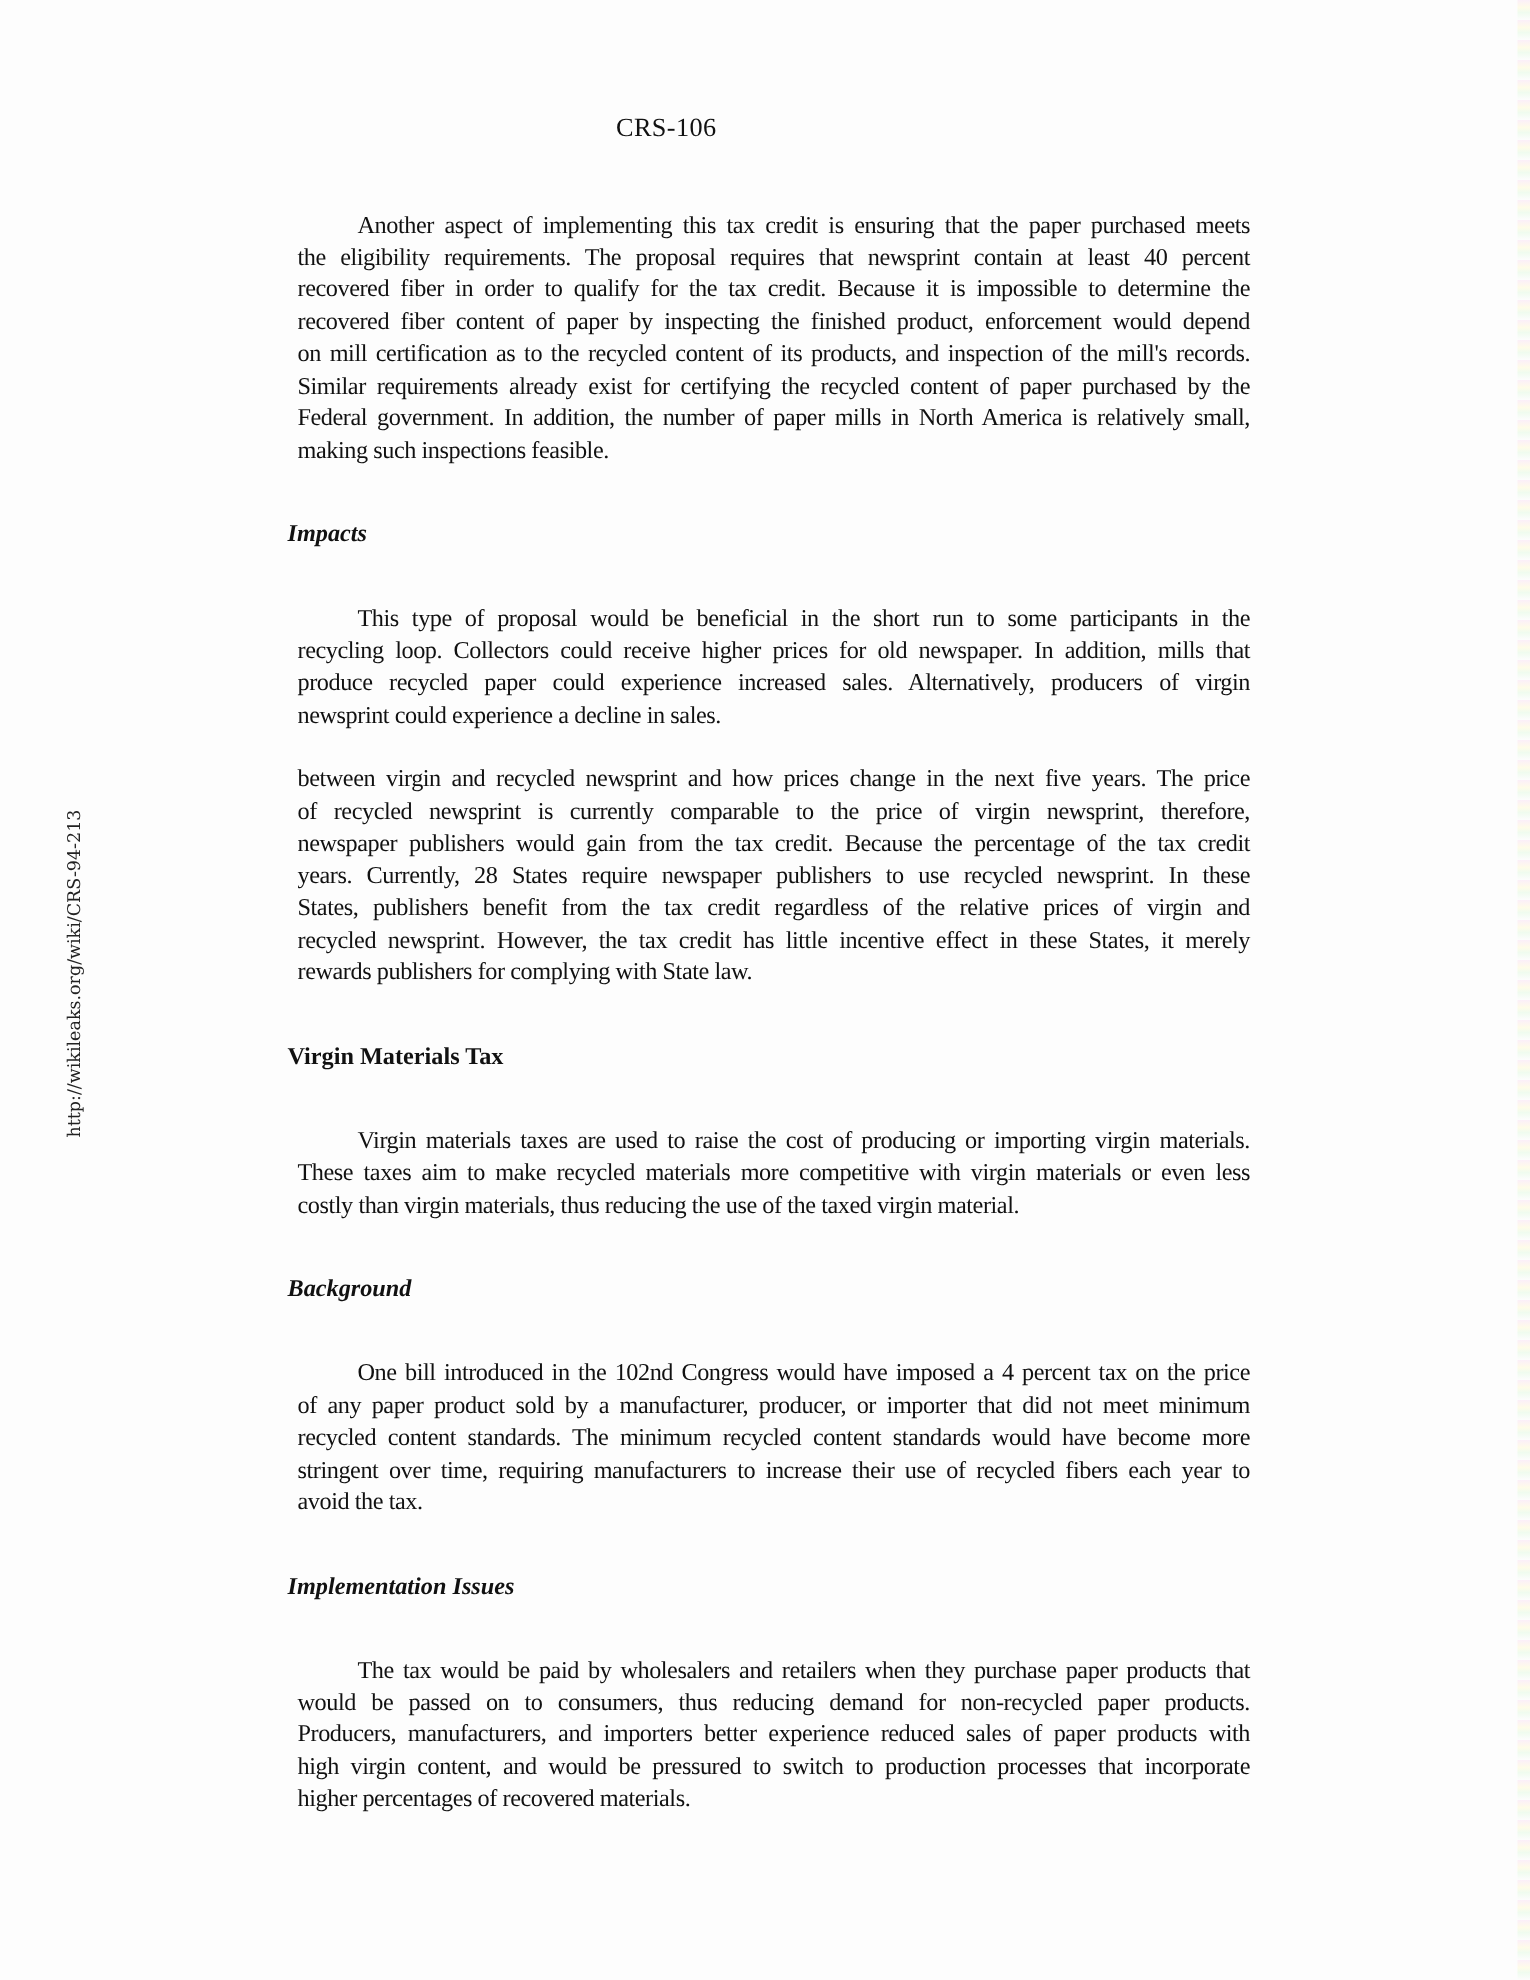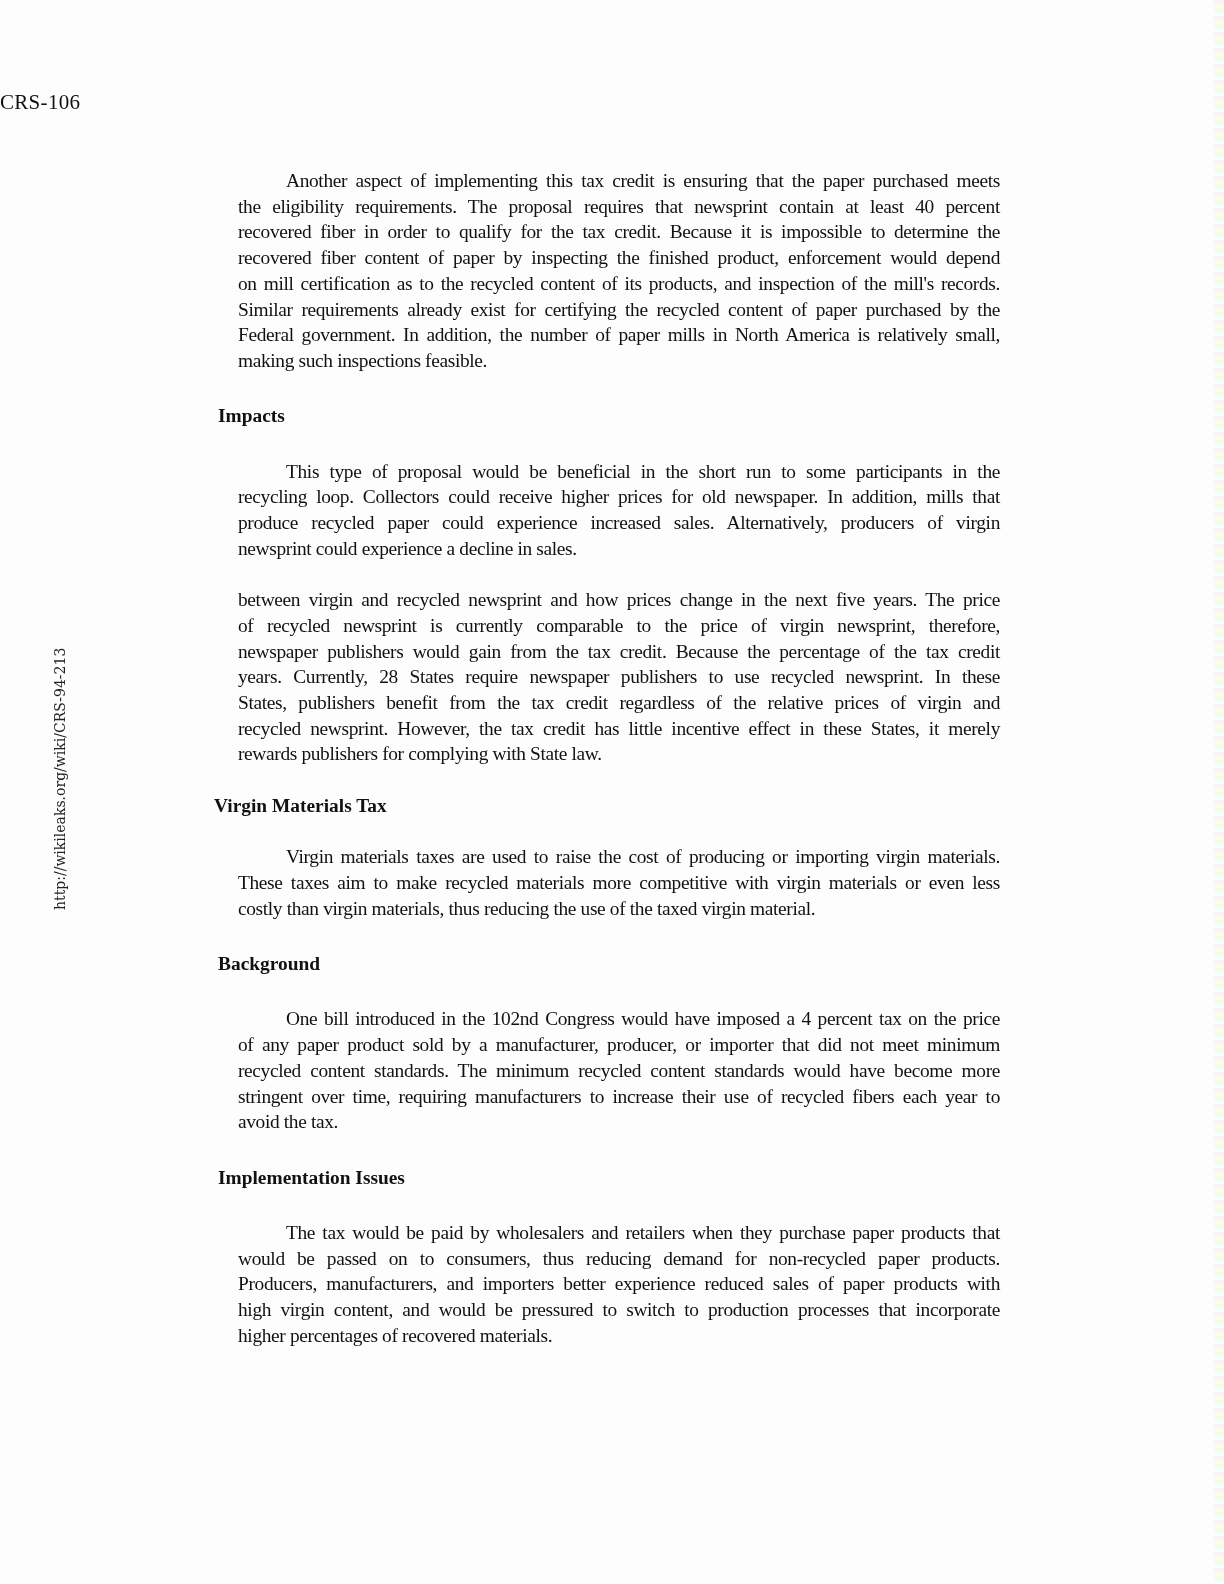--- a/index.html
+++ b/index.html
@@ -6,34 +6,34 @@
   body {
     width: 1224px; height: 1584px; background: #fdfdfd; position: relative; overflow: hidden;
     font-family: "Liberation Serif", "DejaVu Serif", serif; color: #111;
   }
   .right-edge {
     position: absolute; top: 0; right: 0; width: 10px; height: 1584px;
     background: repeating-linear-gradient(180deg, #fbe9f7 0px, #fffbe0 6px, #eafbe9 10px, #fdfdfd 16px);
     opacity: 0.7;
   }
   .page-header {
-    position: absolute; top: 90px; left: 0; width: 1066px; text-align: left;
+    position: absolute; top: 90px; left: 0; width: 1066px; text-align: center;
     font-size: 21px; letter-spacing: 0.3px;
   }
   .side-url {
     position: absolute; left: 52px; top: 910px; transform-origin: 0 0; transform: rotate(-90deg);
     font-family: "DejaVu Serif", serif; font-size: 14px; white-space: nowrap; color: #222;
   }
   .content { position: absolute; left: 214px; top: 168px; width: 786px; }
   .para { font-size: 19.4px; line-height: 25.7px; margin: 0; }
   .line { display: block; white-space: nowrap; text-align: justify; text-align-last: justify; letter-spacing: -0.35px; margin-left: 24px; }
   .line.last { text-align-last: left; }
   .indent { padding-left: 48px; }
-  .heading-italic { font-weight: bold; font-size: 19.4px; margin: 4px; line-height: 25.7px; }
-  .heading-bold { font-weight: bold; font-size: 19.4px; margin: 0; line-height: 25.7px; }
+  .heading-italic { font-weight: bold; font-style: italic; font-size: 19.4px; margin: 16px; line-height: 25.7px; }
+  .heading-bold { font-weight: bold; font-size: 19.4px; margin: 16px; line-height: 25.7px; }
   .gap { height: 25.7px; }
 </style>
 </head>
 <body>
 
 <div class="right-edge"></div>
 
 <div class="page-header">CRS-106</div>
 
 <div class="side-url">http://wikileaks.org/wiki/CRS-94-213</div>

